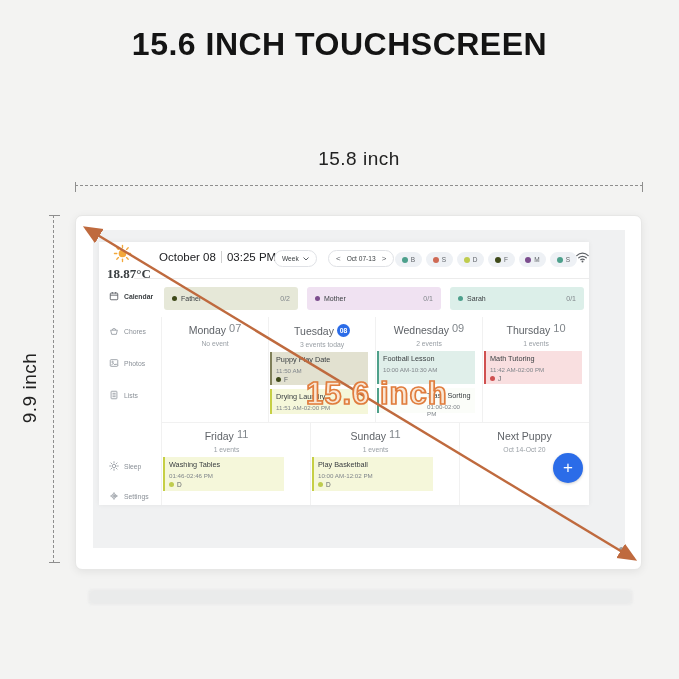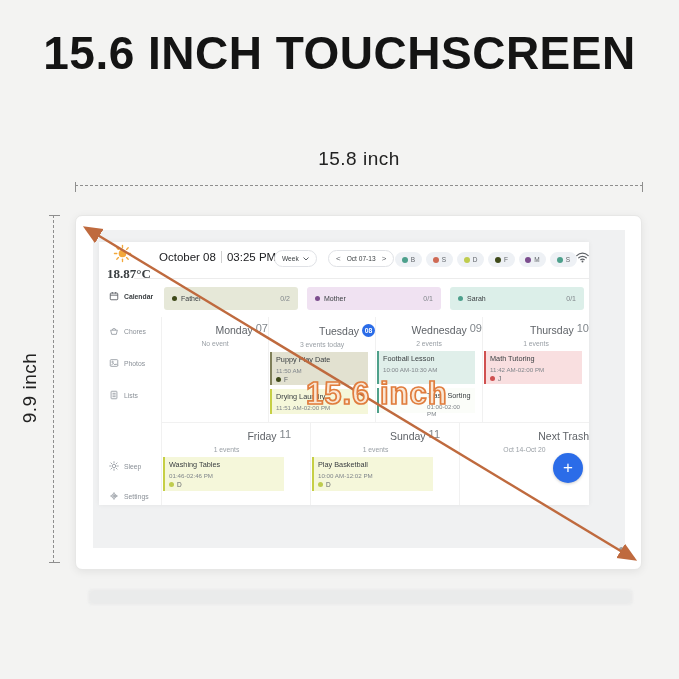--- a/index.html
+++ b/index.html
@@ -3,21 +3,21 @@
 <meta charset="utf-8">
 <style>
   html,body{margin:0;padding:0;}
   body{
     width:679px;height:679px;position:relative;overflow:hidden;
     background:#f3f3f2;font-family:"Liberation Sans",sans-serif;
   }
   
   .headline{
     position:absolute;top:26px;left:0;width:679px;text-align:center;
-    font-size:46px;font-weight:700;letter-spacing:.5px;color:#141414;
+    font-size:32px;font-weight:700;letter-spacing:.5px;color:#141414;
   }
   
   .dim-h-label{position:absolute;top:148px;left:75px;width:568px;text-align:center;
     font-size:19px;color:#222;letter-spacing:.5px;}
   .dim-h-line{position:absolute;top:185px;left:75px;width:568px;height:0;
     border-top:1.4px dashed #8e8e8e;}
   .dim-h-line .tick{position:absolute;top:-4.5px;width:1.4px;height:10px;background:#8e8e8e;}
   .dim-h-line .tick.l{left:0;} .dim-h-line .tick.r{right:0;}
   .dim-v-label{position:absolute;left:30px;top:388px;transform:translate(-50%,-50%) rotate(-90deg);
     white-space:nowrap;font-size:19px;color:#222;letter-spacing:.5px;}
@@ -67,21 +67,21 @@
   .chip .dot{width:5px;height:5px;}
   .chip .count{color:#80868b;}
   .chip-father{background:#e6e8d8;} .chip-mother{background:#f0e2f2;} .chip-sarah{background:#dcefe9;}
   
   .grid{position:absolute;left:62px;top:75px;width:428px;bottom:0;display:flex;flex-direction:column;}
   .grid-row{display:flex;}
   .grid-row.r1{height:105px;}
   .grid-row.r2{flex:1;border-top:1px solid #f1f1f1;gap:19px;}
   .col{flex:1;border-left:1px solid #f1f1f1;position:relative;box-sizing:border-box;}
   .day-name{margin-top:7px;text-align:center;font-size:10.5px;color:#5f6368;
-    display:flex;align-items:center;justify-content:flex-end;gap:3px;}
+    display:flex;align-items:center;justify-content:center;gap:3px;}
   .day-num{font-size:11px;color:#80868b;position:relative;top:-2px;}
   .today-badge{width:13px;height:13px;border-radius:50%;background:#2b6ce8;color:#fff;
     font-size:6.8px;display:inline-flex;align-items:center;justify-content:center;font-weight:700;}
   .day-sub{text-align:center;font-size:6.8px;color:#9aa0a6;margin-top:4px;}
   .event{margin:4px 7px 3px 1px;border-left:2.5px solid;padding:3px 4px;box-sizing:border-box;}
   .event.h33{height:33px;} .event.h26{height:25px;} .event.h34{height:34px;}
   .event-title{font-size:7.3px;color:#3c4043;}
   .event-time{font-size:6.2px;color:#80868b;margin-top:2.5px;}
   .event-person{display:flex;align-items:center;gap:3px;font-size:6.5px;color:#5f6368;margin-top:2.5px;}
   .event-person .dot{width:5px;height:5px;}
@@ -388,21 +388,21 @@
             <div class="event-time">10:00 AM-12:02 PM</div>
             <div class="event-person">
                 <span class="dot dot-yg"></span>
                 <span>D</span>
               </div>
           </div>
         </div>
 
         <div class="col">
           <div class="day-name">
-              <span>Next Trash</span>
+              <span>Next Puppy</span>
             </div>
           <div class="day-sub">Oct 14-Oct 20</div>
           <div class="fab">+</div>
         </div>
       </div>
     </div>
   </div>
 </div>
 
 <div class="reflection"></div>

